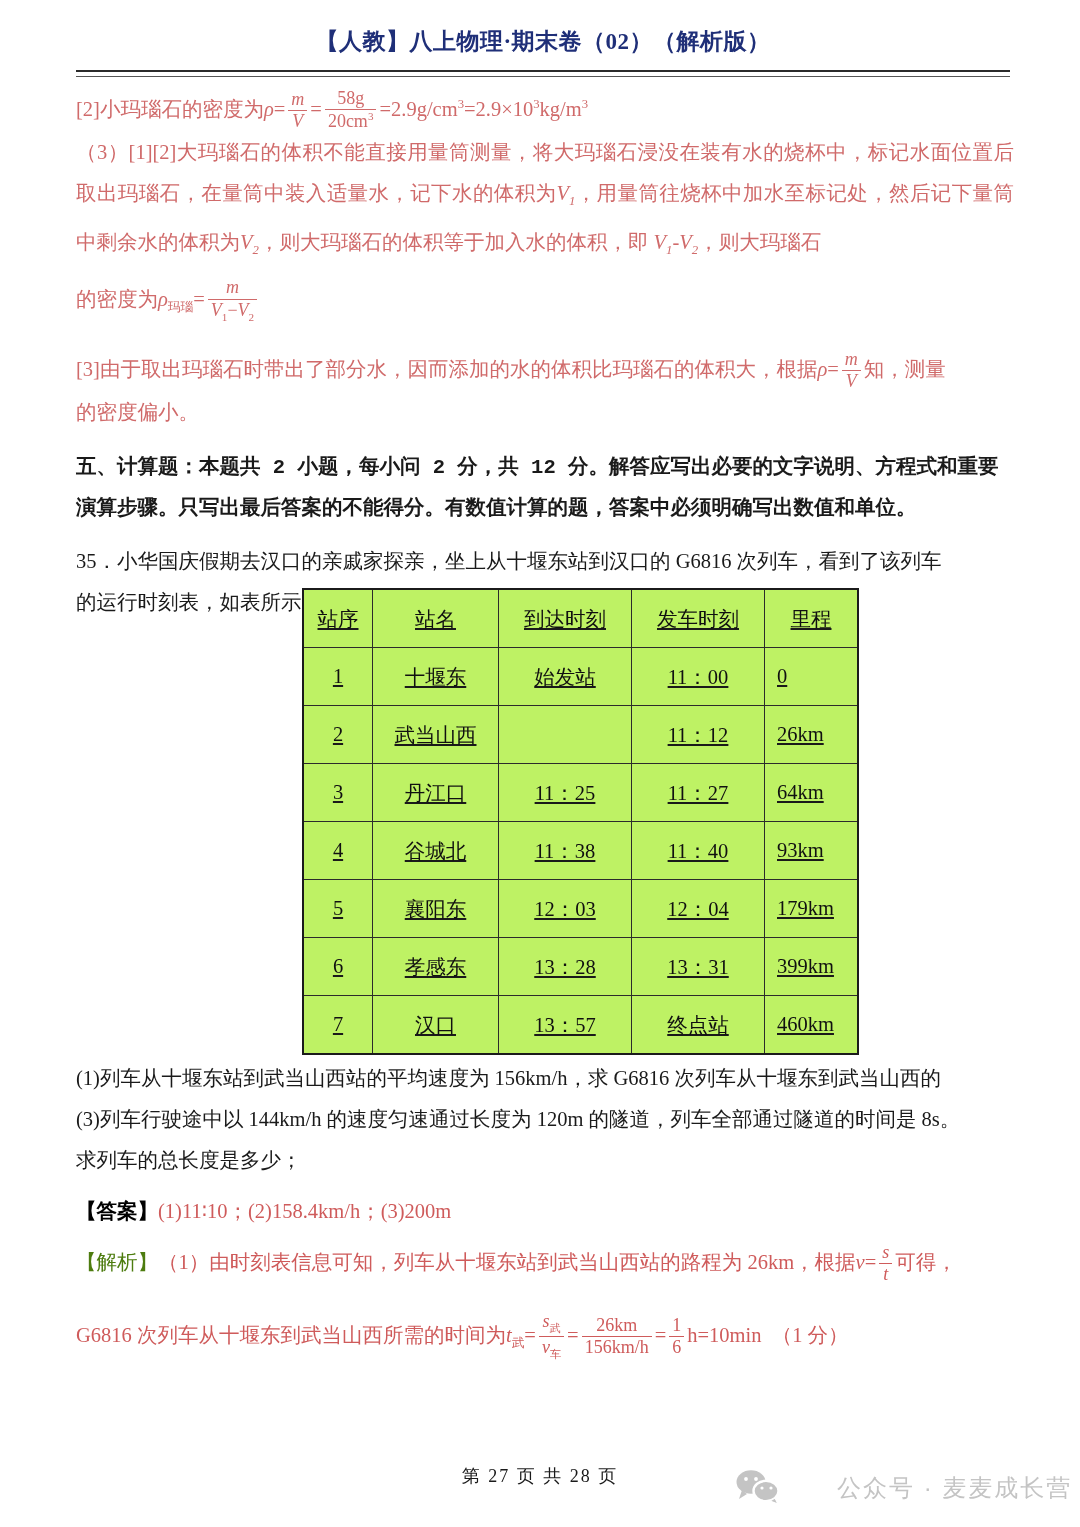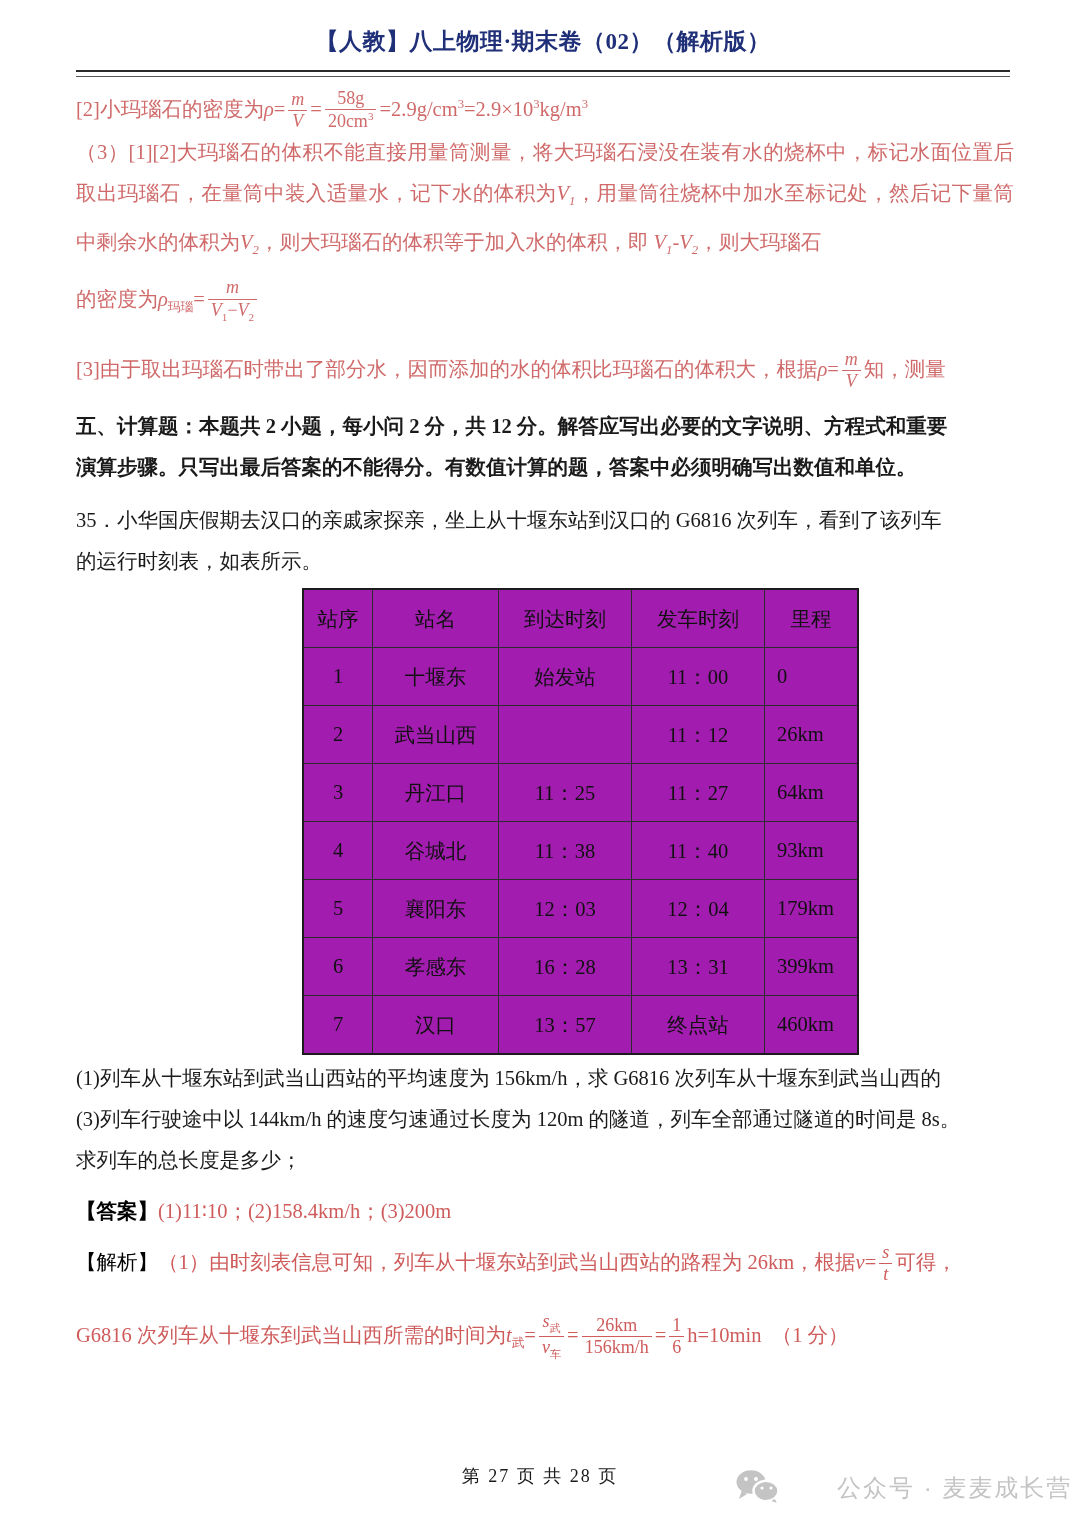--- a/index.html
+++ b/index.html
@@ -62,20 +62,21 @@
     line-height: 41px;
     color: #1a1a1a;
     text-align: justify;
     margin: 0;
   }
   .para.red {
     color: #d06a6a;
   }
   .para.bold {
     font-weight: bold;
+    font-family: Liberation Mono, monospace;
   }
 
   
   .math { font-family: "Liberation Serif", "DejaVu Serif", serif; }
   .it { font-style: italic; }
   .frac {
     display: inline-block;
     vertical-align: middle;
     text-align: center;
     margin: 0 3px;
@@ -99,21 +100,22 @@
 
   
   .timetable-wrap {
     position: absolute;
     left: 302px;
     top: 588px;
   }
   table.timetable {
     border-collapse: collapse;
     border: 2px solid #1b1b1b;
-    background: #a21caf;
+    background: #bef264;
+    text-decoration: underline;
   }
   table.timetable td {
     border: 1.2px solid #2b2b2b;
     height: 57px;
     font-size: 20.5px;
     font-family: "Liberation Serif", "DejaVu Serif", serif;
     color: #101010;
     padding: 0 10px;
     white-space: nowrap;
   }
@@ -176,20 +178,21 @@
       <span class="math it">V</span><sub class="s it">1</sub><span>-</span><span class="math it">V</span><sub class="s it">2</sub><span>，则大玛瑙石</span>
     </p>
 
     <p class="para red" style="line-height:56px;">
       <span>的密度为</span><span class="math it">ρ</span><sub class="s">玛瑙</sub><span class="math">=</span><span class="frac"><span class="num it">m</span><span class="den"><span class="it">V</span><sub class="s">1</sub><span>−</span><span class="it">V</span><sub class="s">2</sub></span></span>
     </p>
 
     <p class="para red" style="margin-top:14px;">
       <span>[3]由于取出玛瑙石时带出了部分水，因而添加的水的体积比玛瑙石的体积大，根据</span><span class="math it">ρ</span><span class="math">=</span><span class="frac"><span class="num it">m</span><span class="den it">V</span></span><span>知，测量</span>
     </p>
+    <p class="para red">的密度偏小。</p>
 
     <p class="para bold" style="margin-top:14px;">五、计算题：本题共 2 小题，每小问 2 分，共 12 分。解答应写出必要的文字说明、方程式和重要</p>
     <p class="para bold">演算步骤。只写出最后答案的不能得分。有数值计算的题，答案中必须明确写出数值和单位。</p>
 
     <p class="para" style="margin-top:12px;">35．小华国庆假期去汉口的亲戚家探亲，坐上从十堰东站到汉口的 G6816 次列车，看到了该列车</p>
     <p class="para">的运行时刻表，如表所示。</p>
   </div>
 
   <div class="timetable-wrap">
     <table class="timetable">
@@ -232,21 +235,21 @@
         <tr>
           <td class="c-idx">5</td>
           <td class="c-name">襄阳东</td>
           <td class="c-arr">12：03</td>
           <td class="c-dep">12：04</td>
           <td class="c-mile">179km</td>
         </tr>
         <tr>
           <td class="c-idx">6</td>
           <td class="c-name">孝感东</td>
-          <td class="c-arr">16：28</td>
+          <td class="c-arr">13：28</td>
           <td class="c-dep">13：31</td>
           <td class="c-mile">399km</td>
         </tr>
         <tr>
           <td class="c-idx">7</td>
           <td class="c-name">汉口</td>
           <td class="c-arr">13：57</td>
           <td class="c-dep">终点站</td>
           <td class="c-mile">460km</td>
         </tr>
@@ -257,21 +260,21 @@
   <div class="content" style="top:1058px;">
     <p class="para">(1)列车从十堰东站到武当山西站的平均速度为 156km/h，求 G6816 次列车从十堰东到武当山西的</p>
     <p class="para">(3)列车行驶途中以 144km/h 的速度匀速通过长度为 120m 的隧道，列车全部通过隧道的时间是 8s。</p>
     <p class="para">求列车的总长度是多少；</p>
 
     <p class="para" style="margin-top:10px;">
       <span class="redstrong" style="color:#000000;font-weight:bold;">【答案】</span><span style="color:#cf5b5b;">(1)11∶10；(2)158.4km/h；(3)200m</span>
     </p>
 
     <p class="para" style="margin-top:10px;">
-      <span class="redstrong" style="color:#000000;">【解析】</span><span style="color:#cf5b5b;">（1）由时刻表信息可知，列车从十堰东站到武当山西站的路程为 26km，根据</span><span class="math it" style="color:#cf5b5b;">v</span><span class="math" style="color:#cf5b5b;">=</span><span class="frac" style="color:#cf5b5b;"><span class="num it">s</span><span class="den it">t</span></span><span style="color:#cf5b5b;">可得，</span>
+      <span class="redstrong" style="color:#4d7c0f;">【解析】</span><span style="color:#cf5b5b;">（1）由时刻表信息可知，列车从十堰东站到武当山西站的路程为 26km，根据</span><span class="math it" style="color:#cf5b5b;">v</span><span class="math" style="color:#cf5b5b;">=</span><span class="frac" style="color:#cf5b5b;"><span class="num it">s</span><span class="den it">t</span></span><span style="color:#cf5b5b;">可得，</span>
     </p>
 
     <p class="para" style="margin-top:22px; line-height:56px; color:#cf5b5b;">
       <span>G6816 次列车从十堰东到武当山西所需的时间为</span><span class="math it">t</span><sub class="s">武</sub><span class="math">=</span><span class="frac"><span class="num"><span class="it">s</span><sub class="s">武</sub></span><span class="den"><span class="it">v</span><sub class="s">车</sub></span></span><span class="math">=</span><span class="frac"><span class="num">26km</span><span class="den">156km/h</span></span><span class="math">=</span><span class="frac"><span class="num">1</span><span class="den">6</span></span><span>h=10min</span>&nbsp;&nbsp;<span>（1 分）</span>
     </p>
   </div>
 
   <div class="footer-page">第 27 页 共 28 页</div>
 
   <div class="wechat-brand">

